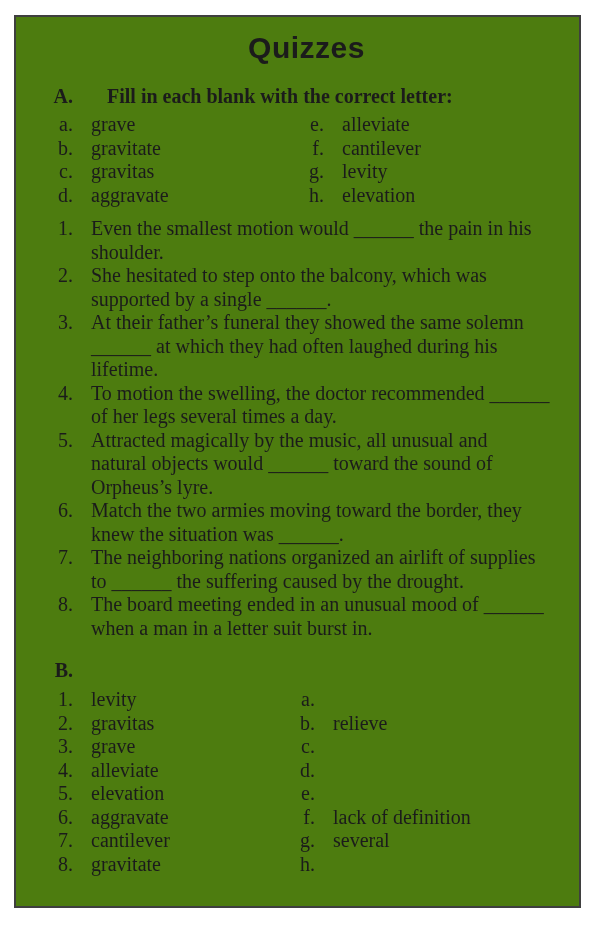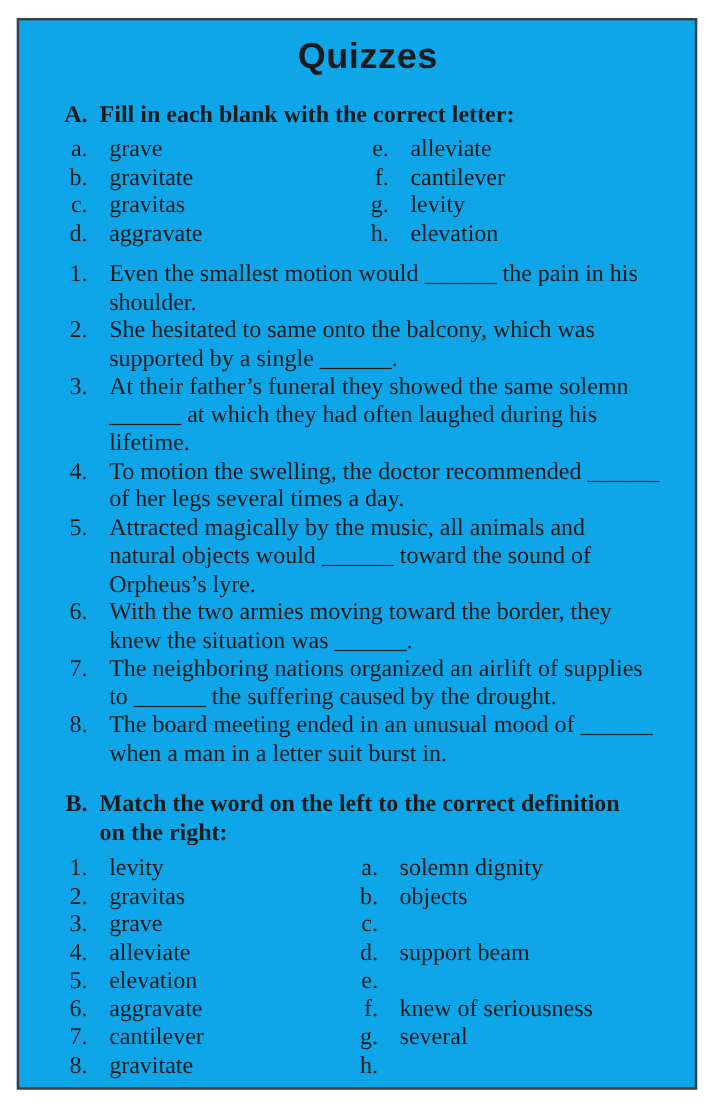--- a/index.html
+++ b/index.html
@@ -8,21 +8,21 @@
     background: #ffffff;
     font-family: "Liberation Serif", serif;
     color: #1b1b1b;
     overflow: hidden;
   }
   .frame {
     position: absolute;
     left: 14px; top: 15px;
     width: 567px; height: 893px;
     border: 2px solid #3f3f3f;
-    background: #0ea5e9;
+    background: #4d7c0f;
     padding: 13px 16px 0 34px;
   }
   .page-title {
     font-family: "Liberation Sans", sans-serif;
     font-weight: bold;
     font-size: 30px;
     line-height: 36px;
     text-align: center;
     letter-spacing: 0.5px;
   }
@@ -32,21 +32,21 @@
     font-weight: bold;
     font-size: 20px;
     line-height: 24px;
   }
   .section-heading .h-label {
     width: 23px;
     text-align: right;
     flex-shrink: 0;
   }
   .section-heading .h-text {
-    margin-left: 10px;
+    margin-left: 34px;
     white-space: pre-line;
   }
   .bank { margin-top: 5px; }
   .bank-row {
     display: grid;
     grid-template-columns: 23px 195px 20px 1fr;
     column-gap: 18px;
     font-size: 20px;
     line-height: 23.5px;
   }
@@ -117,97 +117,93 @@
   </div>
 
   <div class="questions">
     <div class="q-row">
       <span class="q-num">1.</span>
       <span class="q-text">Even the smallest motion would ______ the pain in his
 shoulder.</span>
     </div>
     <div class="q-row">
       <span class="q-num">2.</span>
-      <span class="q-text">She hesitated to same onto the balcony, which was
+      <span class="q-text">She hesitated to step onto the balcony, which was
 supported by a single ______.</span>
     </div>
     <div class="q-row">
       <span class="q-num">3.</span>
       <span class="q-text">At their father’s funeral they showed the same solemn
 ______ at which they had often laughed during his
 lifetime.</span>
     </div>
     <div class="q-row">
       <span class="q-num">4.</span>
       <span class="q-text">To motion the swelling, the doctor recommended ______
 of her legs several times a day.</span>
     </div>
     <div class="q-row">
       <span class="q-num">5.</span>
-      <span class="q-text">Attracted magically by the music, all animals and
+      <span class="q-text">Attracted magically by the music, all unusual and
 natural objects would ______ toward the sound of
 Orpheus’s lyre.</span>
     </div>
     <div class="q-row">
       <span class="q-num">6.</span>
-      <span class="q-text">With the two armies moving toward the border, they
+      <span class="q-text">Match the two armies moving toward the border, they
 knew the situation was ______.</span>
     </div>
     <div class="q-row">
       <span class="q-num">7.</span>
       <span class="q-text">The neighboring nations organized an airlift of supplies
 to ______ the suffering caused by the drought.</span>
     </div>
     <div class="q-row">
       <span class="q-num">8.</span>
       <span class="q-text">The board meeting ended in an unusual mood of ______
 when a man in a letter suit burst in.</span>
     </div>
   </div>
 
   <div class="section-heading">
     <span class="h-label">B.</span>
-    <span class="h-text">Match the word on the left to the correct definition
-on the right:</span>
   </div>
 
   <div class="match-list">
     <div class="match-row">
       <span class="num">1.</span>
       <span class="word">levity</span>
       <span class="letter">a.</span>
-      <span class="def">solemn dignity</span>
     </div>
     <div class="match-row">
       <span class="num">2.</span>
       <span class="word">gravitas</span>
       <span class="letter">b.</span>
-      <span class="def">objects</span>
+      <span class="def">relieve</span>
     </div>
     <div class="match-row">
       <span class="num">3.</span>
       <span class="word">grave</span>
       <span class="letter">c.</span>
     </div>
     <div class="match-row">
       <span class="num">4.</span>
       <span class="word">alleviate</span>
       <span class="letter">d.</span>
-      <span class="def">support beam</span>
     </div>
     <div class="match-row">
       <span class="num">5.</span>
       <span class="word">elevation</span>
       <span class="letter">e.</span>
     </div>
     <div class="match-row">
       <span class="num">6.</span>
       <span class="word">aggravate</span>
       <span class="letter">f.</span>
-      <span class="def">knew of seriousness</span>
+      <span class="def">lack of definition</span>
     </div>
     <div class="match-row">
       <span class="num">7.</span>
       <span class="word">cantilever</span>
       <span class="letter">g.</span>
       <span class="def">several</span>
     </div>
     <div class="match-row">
       <span class="num">8.</span>
       <span class="word">gravitate</span>

